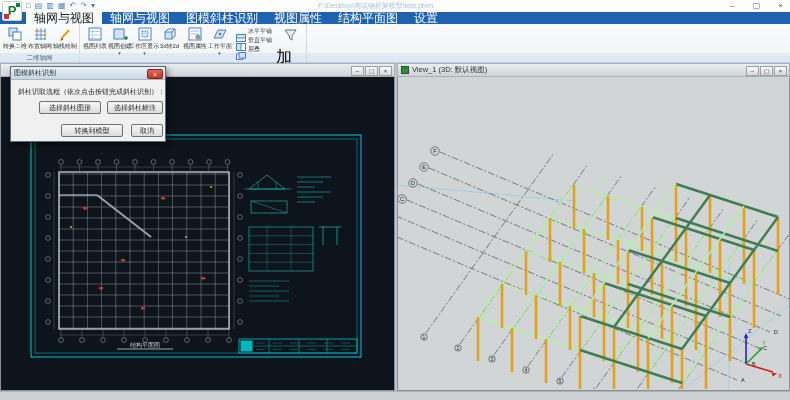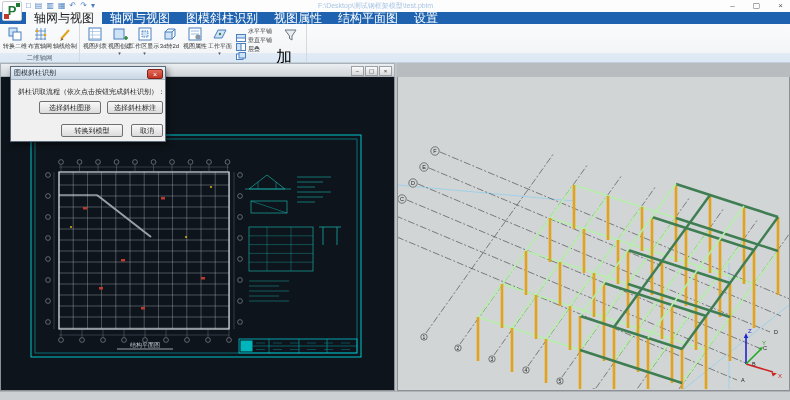--- a/index.html
+++ b/index.html
@@ -386,20 +386,29 @@
               <line x1="323" y1="272.5" x2="332" y2="272.5" stroke="#00c6cf" stroke-width="0.4" opacity="0.8"></line>
               <line x1="340" y1="266" x2="349" y2="266" stroke="#00c6cf" stroke-width="0.4" opacity="0.8"></line>
               <line x1="340" y1="272.5" x2="349" y2="272.5" stroke="#00c6cf" stroke-width="0.4" opacity="0.8"></line>
             </g>
           </g>
         </svg>
     </div>
 
     <div id="splitter"></div>
 
+    <div id="right-panel-titlebar" class="panel-titlebar">
+      <span id="view-icon"></span>
+      <span id="right-panel-title">View_1 (3D: 默认视图)</span>
+      <div class="panel-controls">
+        <span class="pbtn">‒</span>
+        <span class="pbtn">▢</span>
+        <span class="pbtn">×</span>
+      </div>
+    </div>
     <div id="iso-wrap">
       <svg id="iso-svg" width="391" height="312" viewBox="0 0 391 312">
           <g>
             <line x1="0" y1="108" x2="176" y2="124" stroke="#9fd0e8" stroke-width="1"></line>
             <line x1="331" y1="186" x2="331" y2="312" stroke="#9fd0e8" stroke-width="1"></line>
             <line x1="286" y1="312" x2="391" y2="228" stroke="#9fd0e8" stroke-width="1"></line>
             <g>
               <line x1="42" y1="75" x2="394" y2="223" stroke="#3c3c3c" stroke-width="0.6" stroke-dasharray="7 2 2 2"></line>
               <circle cx="37" cy="74" r="4.2" fill="#d2d5d6" stroke="#333" stroke-width="0.6"></circle>
               <text x="37" y="76" font-size="5.5" fill="#1a1a1a" text-anchor="middle">F</text>

